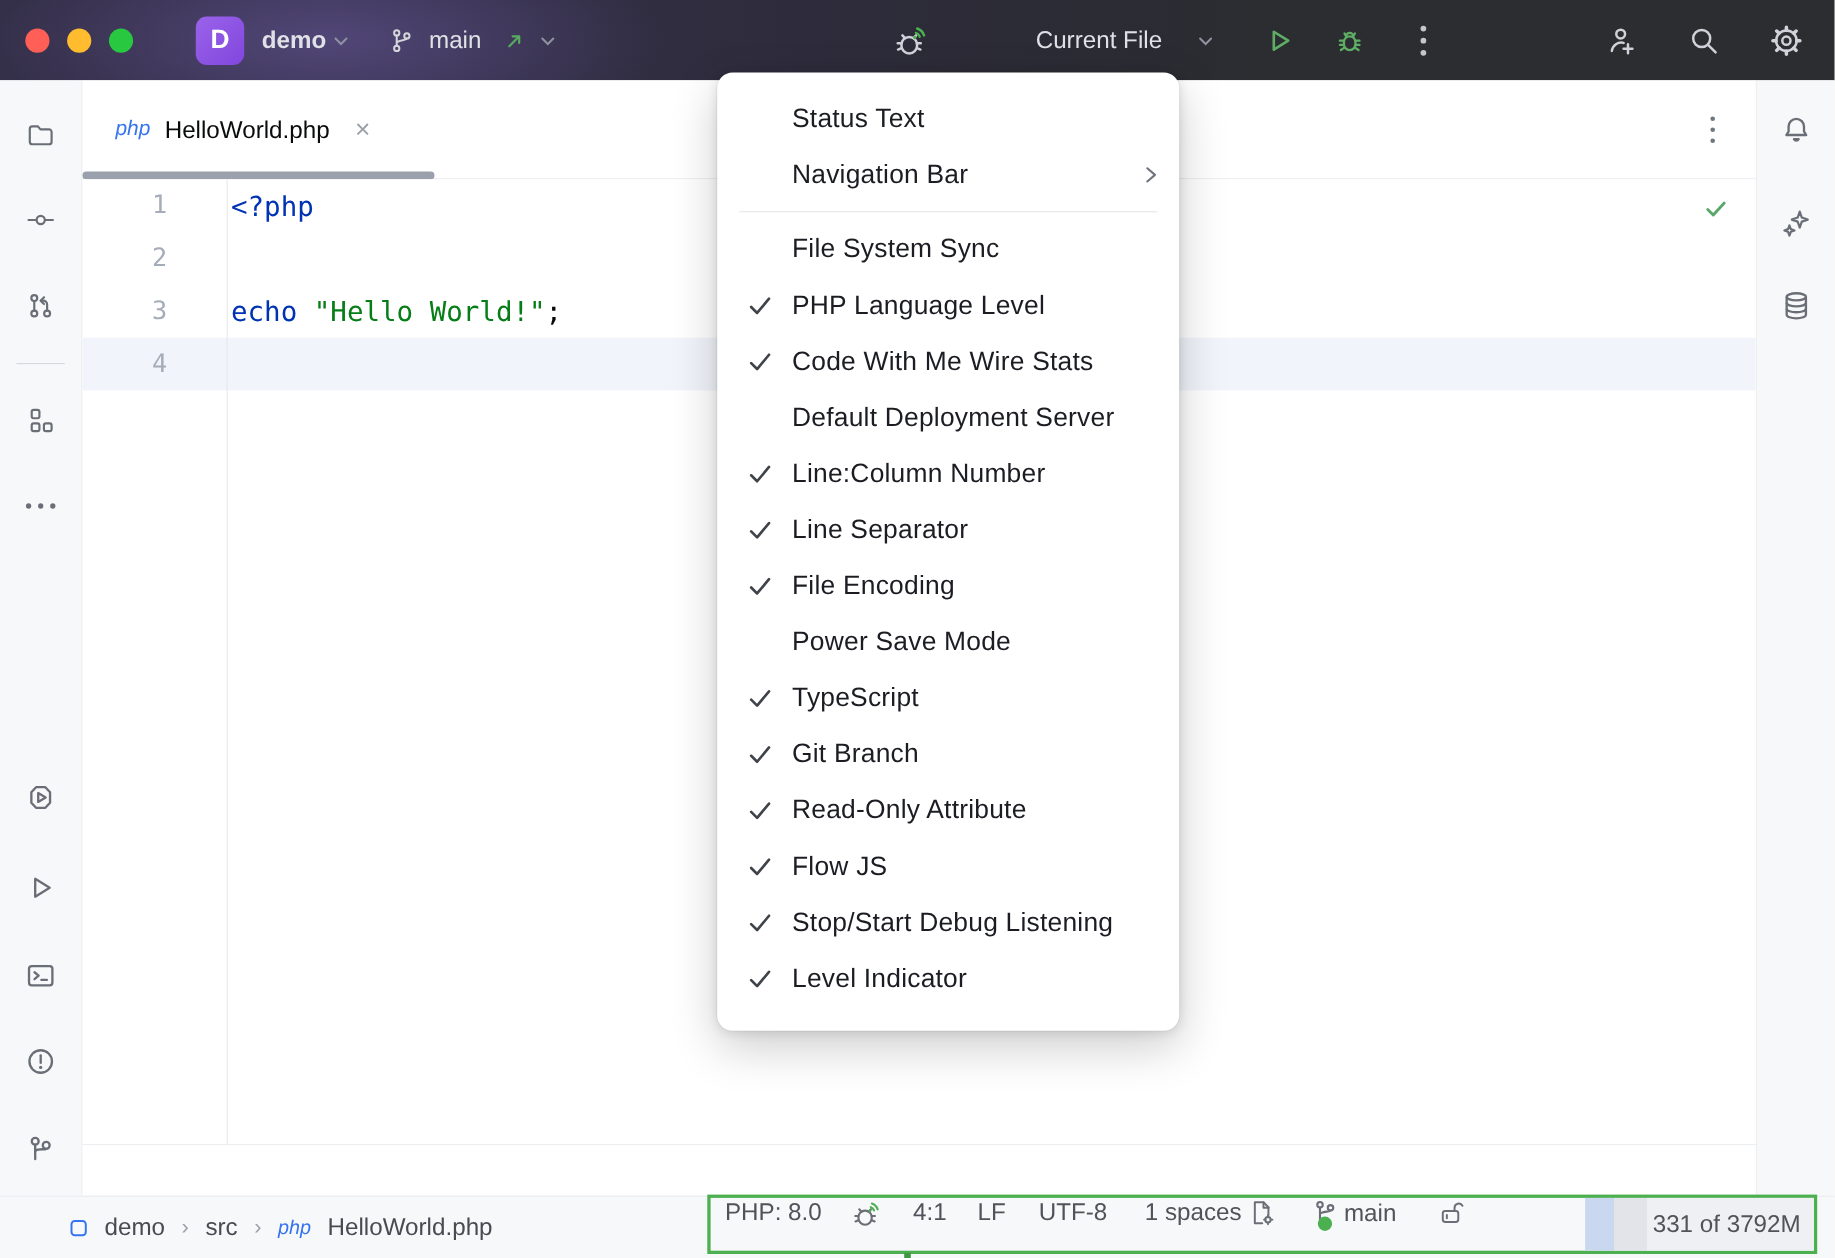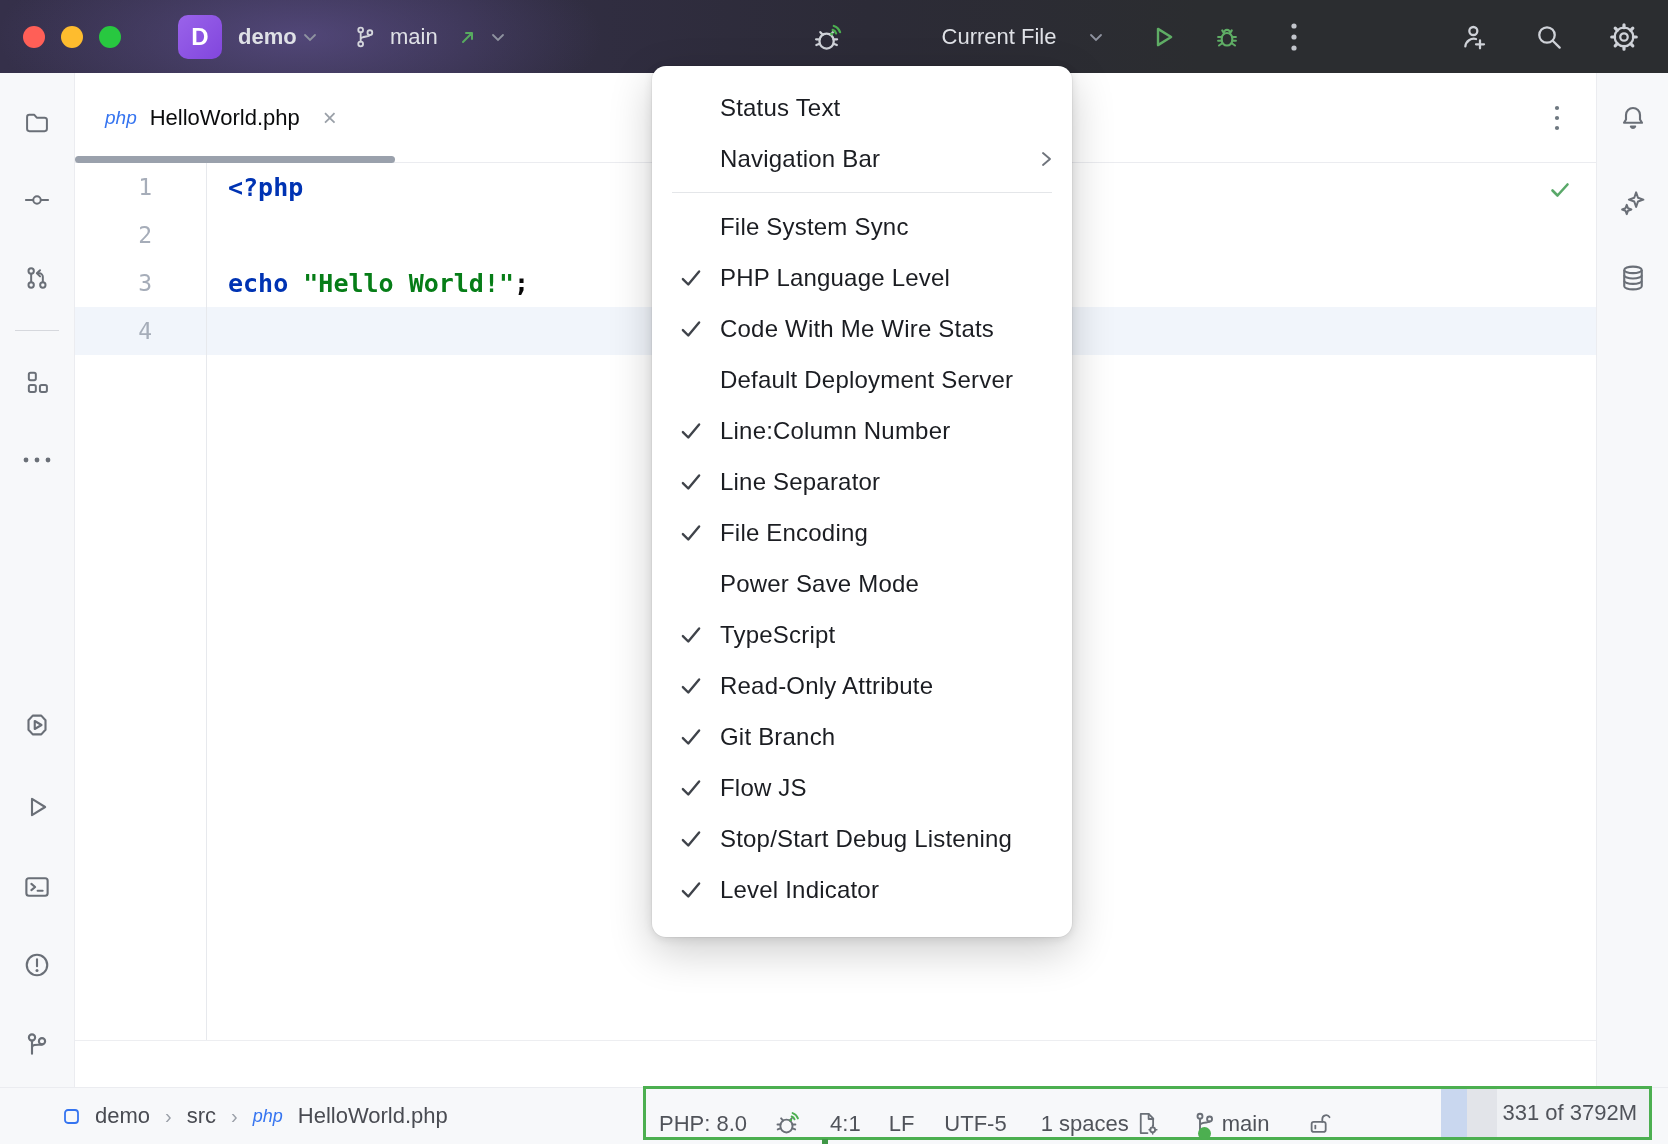--- a/index.html
+++ b/index.html
@@ -53,21 +53,21 @@
   .tab-kebab{position:absolute;right:36px;top:50%;transform:translateY(-50%);}
 
   
   .editor{position:absolute;left:75px;right:72px;top:163px;bottom:57px;background:#fff;}
   .gutter-line{position:absolute;left:131px;top:0;height:877px;width:1px;background:#e7e9ed;z-index:2;}
   .editor-bottom-line{position:absolute;left:0;right:0;top:877px;height:1px;background:#edeef1;}
   .code-row{position:relative;height:48px;display:flex;align-items:center;
     font-family:"DejaVu Sans Mono",monospace;font-size:25px;}
   .code-row.current{background:#f1f5fb;}
   .lnum{width:131px;text-align:right;padding-right:54px;color:#a6adb9;font-size:23px;flex:none;}
-  .ctext{padding-left:22px;white-space:pre;color:#080808;font-weight:bold;}
+  .ctext{padding-left:4px;white-space:pre;color:#080808;}
   .tok-kw{color:#0033b3;}
   .tok-str{color:#067d17;}
   .inspect-ok{position:absolute;right:24px;top:15px;}
 
   
   .popup{
     position:absolute;left:652px;top:66px;width:420px;z-index:50;background:#fff;border-radius:14px;
     box-shadow:0 14px 44px rgba(0,0,0,.20),0 2px 10px rgba(0,0,0,.10),0 0 0 1px rgba(0,0,0,.04);
     padding:16px 0 22px 0;
   }
@@ -80,21 +80,21 @@
   
   .statusbar{
     position:absolute;left:0;right:0;bottom:0;height:57px;background:#f7f8fa;
     border-top:1px solid #ebecf0;
   }
   .crumbs{position:absolute;left:63px;top:0;height:100%;display:flex;align-items:center;gap:15px;
     font-size:22px;color:#494b52;}
   .crumb-sep{color:#9ba0a8;font-size:20px;}
   .green-box{
     position:absolute;left:643px;top:-2px;width:1009px;height:54px;border:3px solid #4CAF50;
-    display:flex;align-items:flex-end;font-size:22px;color:#50535a;z-index:5;
+    display:flex;align-items:flex-start;font-size:22px;color:#50535a;z-index:5;
   }
   .gb{display:flex;align-items:center;}
   .memory{
     margin-left:auto;align-self:stretch;display:flex;align-items:center;justify-content:flex-end;
     width:208px;padding-right:12px;
     background:linear-gradient(90deg,#c9d7ef 0 26px,#e2e4e9 26px 56px,#eef0f3 56px 100%);
   }
   .notch{position:absolute;left:822px;bottom:0;width:6px;height:5px;background:#3f9746;z-index:6;}
   .branch-wrap{position:relative;}
   .branch-dot{position:absolute;left:7px;bottom:-3px;width:13px;height:13px;border-radius:50%;background:#4CAF50;}
@@ -364,21 +364,21 @@
             <path d="M7.6 10.4L5.9 8.6M13 10.4l1.7-1.8M5.3 13.6H2.9M5.3 16.8l-2.2.9M15.3 13.6h2.4M15.3 16.8l2.2.9"></path>
           </g>
           <g stroke="#4CAF50" stroke-width="1.6">
             <path d="M15.4 4.2a7 7 0 0 1 4.4 4.4M14.6 7a3.8 3.8 0 0 1 2.4 2.4"></path>
           </g>
           <circle cx="13.9" cy="9.9" r="1.1" fill="#4CAF50"></circle>
         </svg>
       </span>
       <span class="gb" style="margin-left:27px">4:1</span>
       <span class="gb" style="margin-left:28px">LF</span>
-      <span class="gb" style="margin-left:30px">UTF-5</span>
+      <span class="gb" style="margin-left:30px">UTF-8</span>
       <span class="gb" style="margin-left:34px">1 spaces</span>
       <span class="gb" style="margin-left:5px">
         <svg width="27" height="27" viewBox="0 0 24 24" fill="none" stroke="#6a6f77" stroke-width="1.6" stroke-linecap="round" stroke-linejoin="round">
           <path d="M6 3.5h7l4 4V14M6 3.5v17h6"></path>
             <path d="M13 3.5V8h4.2"></path>
           <circle cx="16.6" cy="17.6" r="2.2"></circle>
             <path d="M16.6 13.9v1.4M16.6 19.9v1.4M13.4 17.6h1.4M18.9 17.6h1.4" stroke-width="1.4"></path>
         </svg>
       </span>
       <span class="gb branch-wrap" style="margin-left:30px">
@@ -473,36 +473,36 @@
           </svg>
         </span>
         <span>TypeScript</span>
       </div>
     <div class="mi">
         <span class="check">
           <svg width="26" height="26" viewBox="0 0 24 24" fill="none" stroke="#3f434a" stroke-width="2.2" stroke-linecap="round" stroke-linejoin="round">
             <path d="M4.5 13l5 5L19.5 6"></path>
           </svg>
         </span>
+        <span>Git Branch</span>
+      </div>
+    <div class="mi">
+        <span class="check">
+          <svg width="26" height="26" viewBox="0 0 24 24" fill="none" stroke="#3f434a" stroke-width="2.2" stroke-linecap="round" stroke-linejoin="round">
+            <path d="M4.5 13l5 5L19.5 6"></path>
+          </svg>
+        </span>
         <span>Read-Only Attribute</span>
       </div>
     <div class="mi">
         <span class="check">
           <svg width="26" height="26" viewBox="0 0 24 24" fill="none" stroke="#3f434a" stroke-width="2.2" stroke-linecap="round" stroke-linejoin="round">
             <path d="M4.5 13l5 5L19.5 6"></path>
           </svg>
         </span>
-        <span>Git Branch</span>
-      </div>
-    <div class="mi">
-        <span class="check">
-          <svg width="26" height="26" viewBox="0 0 24 24" fill="none" stroke="#3f434a" stroke-width="2.2" stroke-linecap="round" stroke-linejoin="round">
-            <path d="M4.5 13l5 5L19.5 6"></path>
-          </svg>
-        </span>
         <span>Flow JS</span>
       </div>
     <div class="mi">
         <span class="check">
           <svg width="26" height="26" viewBox="0 0 24 24" fill="none" stroke="#3f434a" stroke-width="2.2" stroke-linecap="round" stroke-linejoin="round">
             <path d="M4.5 13l5 5L19.5 6"></path>
           </svg>
         </span>
         <span>Stop/Start Debug Listening</span>
       </div>

